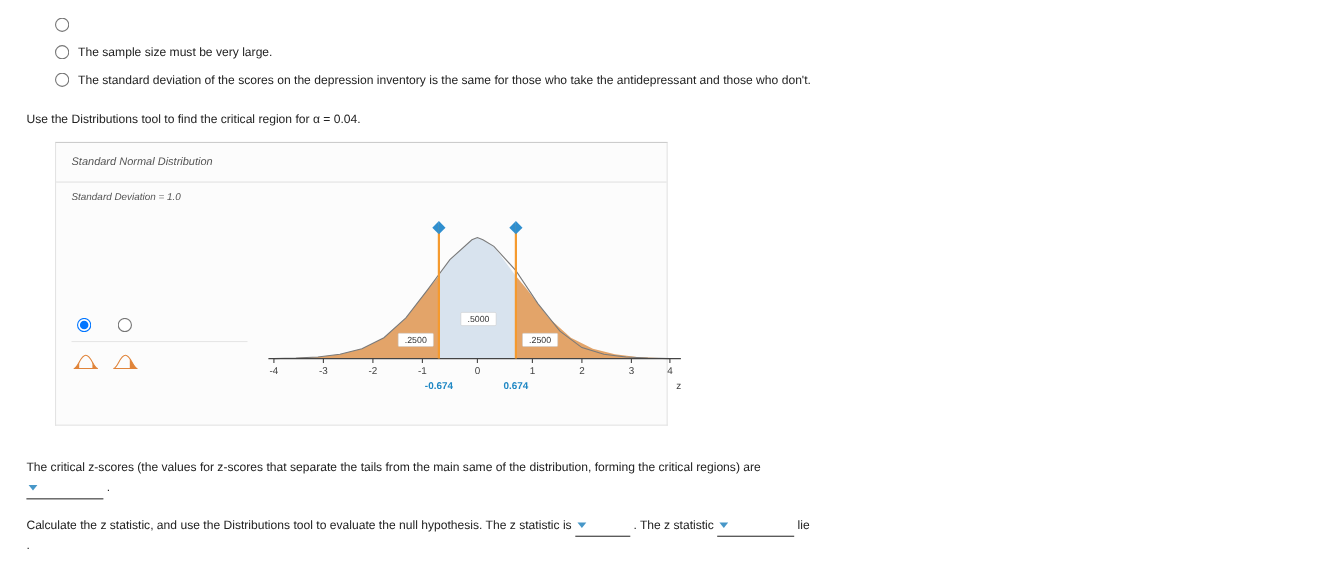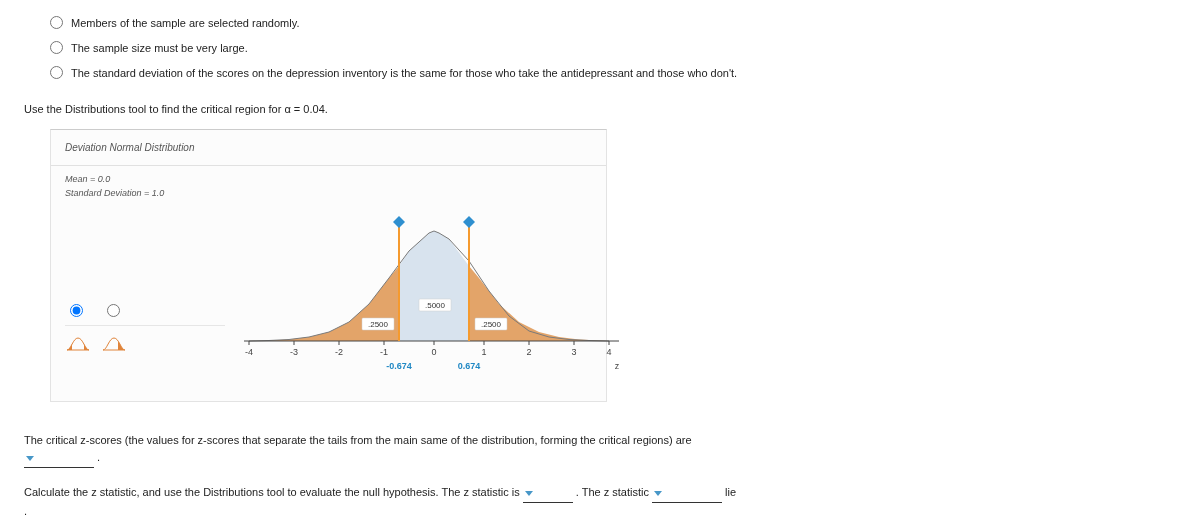--- a/index.html
+++ b/index.html
@@ -28,38 +28,36 @@
   .dd-caret { display:inline-block; width:0; height:0; border-left:4px solid transparent; border-right:4px solid transparent; border-top:5px solid #4797c8; vertical-align:middle; margin-left:2px; }
   .blank-50 { min-width:50px; }
 </style>
 </head>
 <body>
 
 <div class="wrap">
 
   <div class="option-row">
     <input type="radio" name="opts" style="">
-    <span>Members of the sample are selected randomly.</span>
   </div>
   <div class="option-row">
     <input type="radio" name="opts" style="">
     <span>The sample size must be very large.</span>
   </div>
   <div class="option-row">
     <input type="radio" name="opts" style="">
     <span>The standard deviation of the scores on the depression inventory is the same for those who take the antidepressant and those who don't.</span>
   </div>
 
   <div class="instruction">Use the Distributions tool to find the critical region for α = 0.04.</div>
 
   <div class="tool-area">
     <div class="tool-block">
-      <div class="tool-header">Deviation Normal Distribution</div>
+      <div class="tool-header">Standard Normal Distribution</div>
       <div class="tool-params">
-        <div>Mean = 0.0</div>
         <div>Standard Deviation = 1.0</div>
       </div>
       <div class="tool-body">
         <div class="tool-controls">
           <div class="mode-row">
             <input type="radio" name="tailmode" checked="" style="">
             <input type="radio" name="tailmode" style="">
           </div>
           <div class="shape-row">
             <span class="mini">

